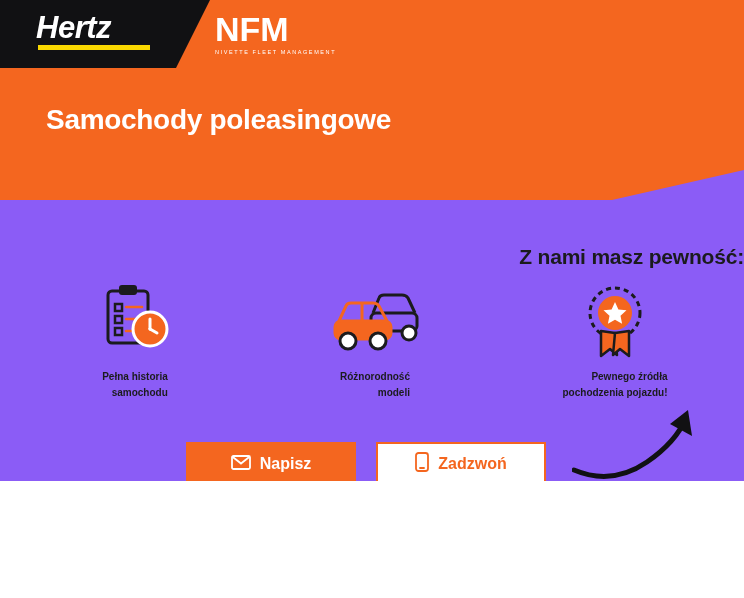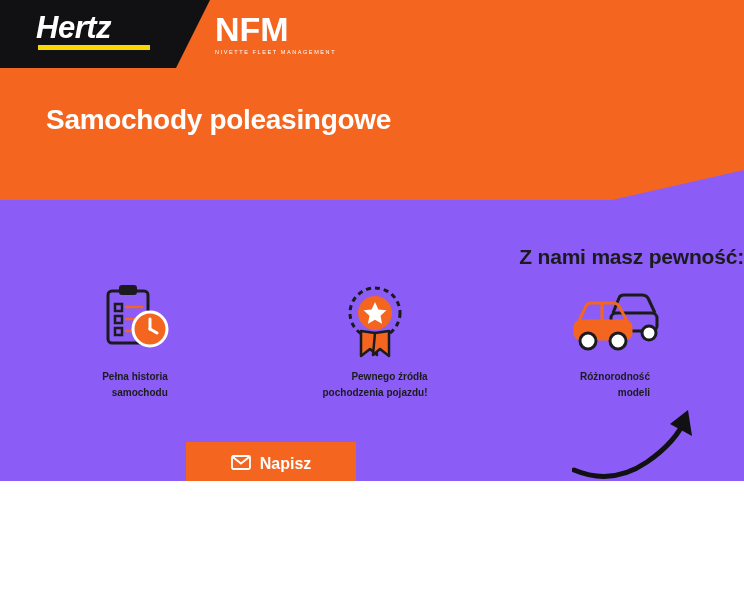--- a/index.html
+++ b/index.html
@@ -217,65 +217,74 @@
           <line x1="56" y1="44" x2="56" y2="34" stroke="#ffffff" stroke-width="3" stroke-linecap="round"></line>
           <line x1="56" y1="44" x2="63" y2="48" stroke="#ffffff" stroke-width="3" stroke-linecap="round"></line>
         </svg>
       </div>
       <div class="feature-label">Pełna historia
 samochodu</div>
     </div>
 
     <div class="feature">
       <div class="feature-icon">
+        <svg width="92" height="74" viewBox="0 0 92 74">
+
+          <path d="M44 28 L50 13 Q51 10 55 10 L73 10 Q77 10 79 13 L86 28" fill="none" stroke="#1b1b1d" stroke-width="3" stroke-linejoin="round"></path>
+          <rect x="42" y="28" width="46" height="18" rx="5" fill="none" stroke="#1b1b1d" stroke-width="3"></rect>
+          <circle cx="52" cy="48" r="7" fill="#ffffff" stroke="#1b1b1d" stroke-width="3"></circle>
+          <circle cx="80" cy="48" r="7" fill="#ffffff" stroke="#1b1b1d" stroke-width="3"></circle>
+
+          <path d="M10 36 L17 21 Q18 18 22 18 L44 18 Q48 18 50 21 L58 36" fill="none" stroke="#f4661f" stroke-width="3" stroke-linejoin="round"></path>
+          <rect x="6" y="36" width="56" height="18" rx="6" fill="#f4661f" stroke="#f4661f" stroke-width="3"></rect>
+          <line x1="33" y1="18" x2="33" y2="36" stroke="#f4661f" stroke-width="3"></line>
+          <circle cx="19" cy="56" r="8" fill="#ffffff" stroke="#1b1b1d" stroke-width="3"></circle>
+          <circle cx="49" cy="56" r="8" fill="#ffffff" stroke="#1b1b1d" stroke-width="3"></circle>
+        </svg>
+      </div>
+      <div class="feature-label">Różnorodność
+modeli</div>
+    </div>
+
+    <div class="feature">
+      <div class="feature-icon">
         <svg width="76" height="74" viewBox="0 0 76 74">
           <circle cx="38" cy="28" r="25" fill="none" stroke="#1b1b1d" stroke-width="3" stroke-dasharray="5 4"></circle>
           <circle cx="38" cy="28" r="17" fill="#f4661f"></circle>
           <polygon points="38,17 41.4,24.4 49.5,25.3 43.5,30.8 45.1,38.8 38,34.8 30.9,38.8 32.5,30.8 26.5,25.3 34.6,24.4" fill="#ffffff"></polygon>
           <polygon points="24,46 24,71 33,64 40,70 38,48" fill="#f4661f" stroke="#1b1b1d" stroke-width="2.5" stroke-linejoin="round"></polygon>
           <polygon points="52,46 52,71 43,64 36,70 38,48" fill="#f4661f" stroke="#1b1b1d" stroke-width="2.5" stroke-linejoin="round"></polygon>
         </svg>
       </div>
       <div class="feature-label">Pewnego źródła
 pochodzenia pojazdu!</div>
     </div>
 
-    <div class="feature">
-      <div class="feature-icon">
-        <svg width="92" height="74" viewBox="0 0 92 74">
-
-          <path d="M44 28 L50 13 Q51 10 55 10 L73 10 Q77 10 79 13 L86 28" fill="none" stroke="#1b1b1d" stroke-width="3" stroke-linejoin="round"></path>
-          <rect x="42" y="28" width="46" height="18" rx="5" fill="none" stroke="#1b1b1d" stroke-width="3"></rect>
-          <circle cx="52" cy="48" r="7" fill="#ffffff" stroke="#1b1b1d" stroke-width="3"></circle>
-          <circle cx="80" cy="48" r="7" fill="#ffffff" stroke="#1b1b1d" stroke-width="3"></circle>
-
-          <path d="M10 36 L17 21 Q18 18 22 18 L44 18 Q48 18 50 21 L58 36" fill="none" stroke="#f4661f" stroke-width="3" stroke-linejoin="round"></path>
-          <rect x="6" y="36" width="56" height="18" rx="6" fill="#f4661f" stroke="#f4661f" stroke-width="3"></rect>
-          <line x1="33" y1="18" x2="33" y2="36" stroke="#f4661f" stroke-width="3"></line>
-          <circle cx="19" cy="56" r="8" fill="#ffffff" stroke="#1b1b1d" stroke-width="3"></circle>
-          <circle cx="49" cy="56" r="8" fill="#ffffff" stroke="#1b1b1d" stroke-width="3"></circle>
-        </svg>
-      </div>
-      <div class="feature-label">Różnorodność
-modeli</div>
-    </div>
-
 
   </div>
 
   <div class="buttons">
     <div class="btn btn-write">
       <span>
         <svg width="20" height="15" viewBox="0 0 20 15">
           <rect x="1" y="1" width="18" height="13" rx="1.5" fill="none" stroke="#ffffff" stroke-width="1.8"></rect>
           <polyline points="1.8,2 10,8.5 18.2,2" fill="none" stroke="#ffffff" stroke-width="1.8"></polyline>
         </svg>
       </span>
       <span>Napisz</span>
     </div>
+    <div class="btn btn-call">
+      <span>
+        <svg width="14" height="20" viewBox="0 0 14 20">
+          <rect x="1" y="1" width="12" height="18" rx="2.5" fill="none" stroke="#f4661f" stroke-width="1.8"></rect>
+          <line x1="5" y1="16" x2="9" y2="16" stroke="#f4661f" stroke-width="1.8" stroke-linecap="round"></line>
+        </svg>
+      </span>
+      <span>Zadzwoń</span>
+    </div>
   </div>
 
   <div class="arrow">
     <svg width="130" height="80" viewBox="0 0 130 80">
       <path d="M2 62 Q40 78 75 54 Q104 34 114 10" fill="none" stroke="#111113" stroke-width="5" stroke-linecap="round"></path>
       <polygon points="116,2 120,28 98,16" fill="#111113"></polygon>
     </svg>
   </div>
 
 </div>

